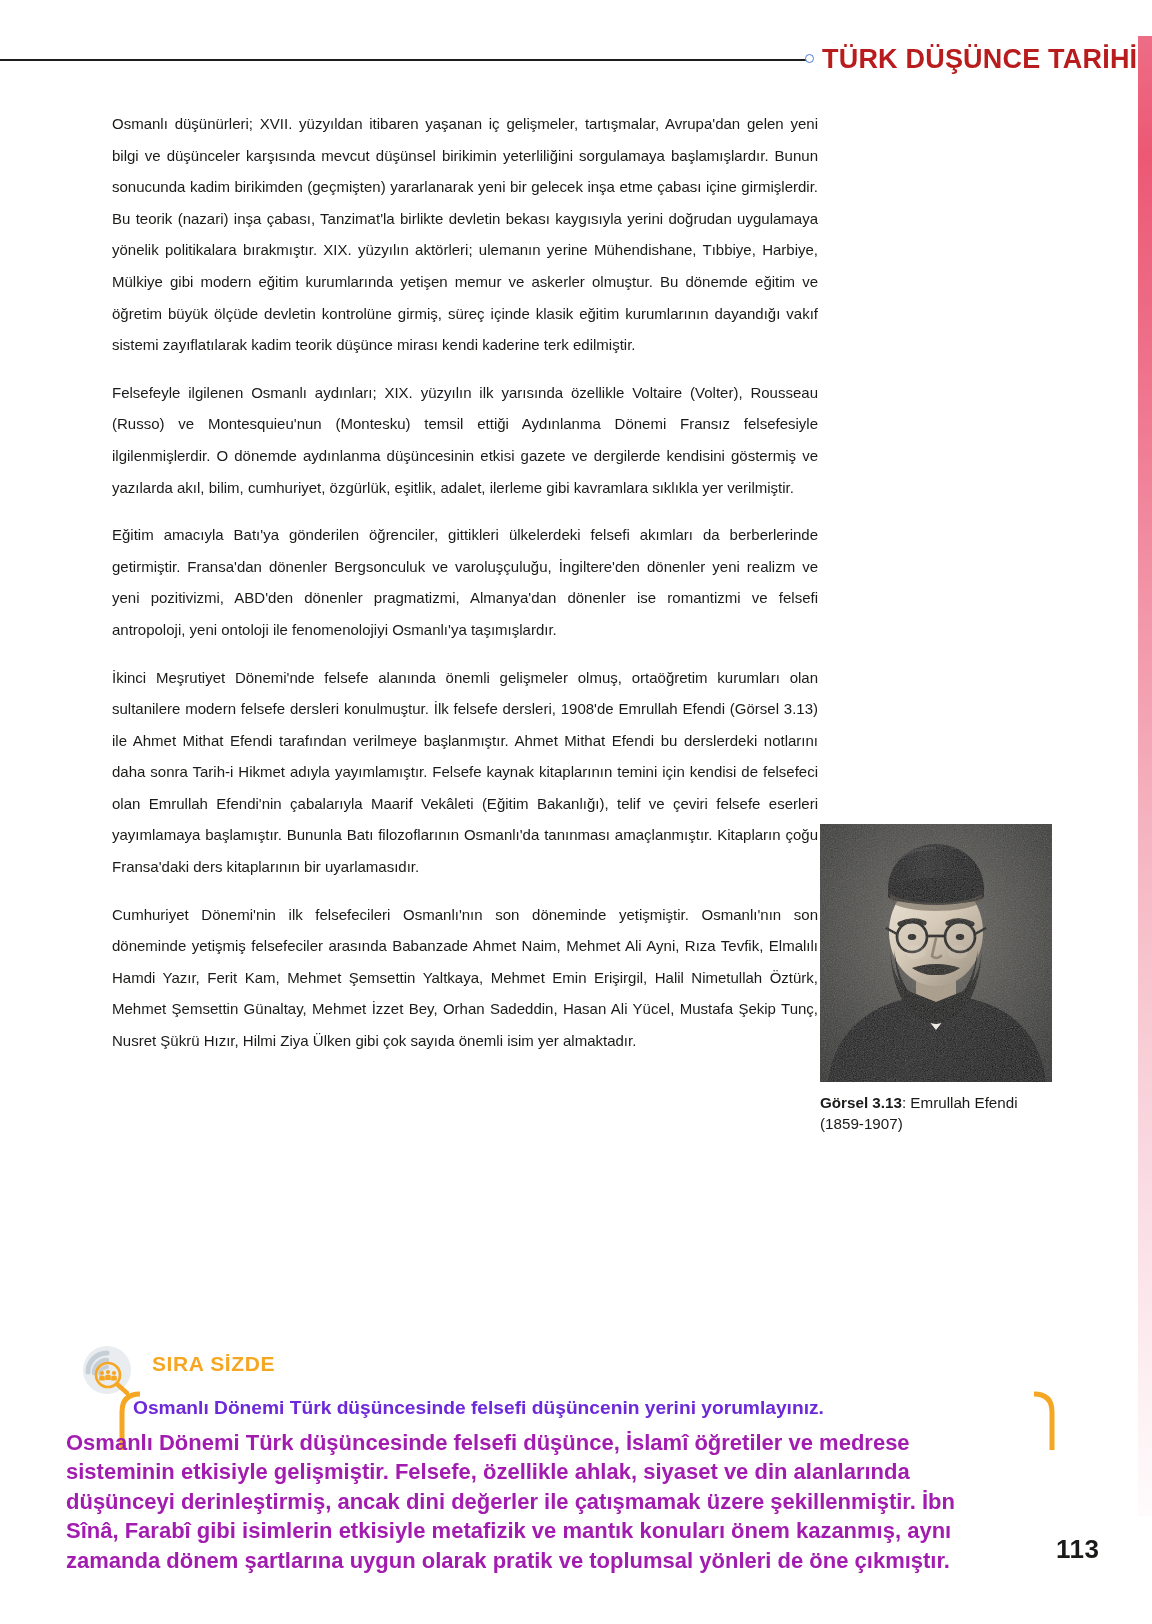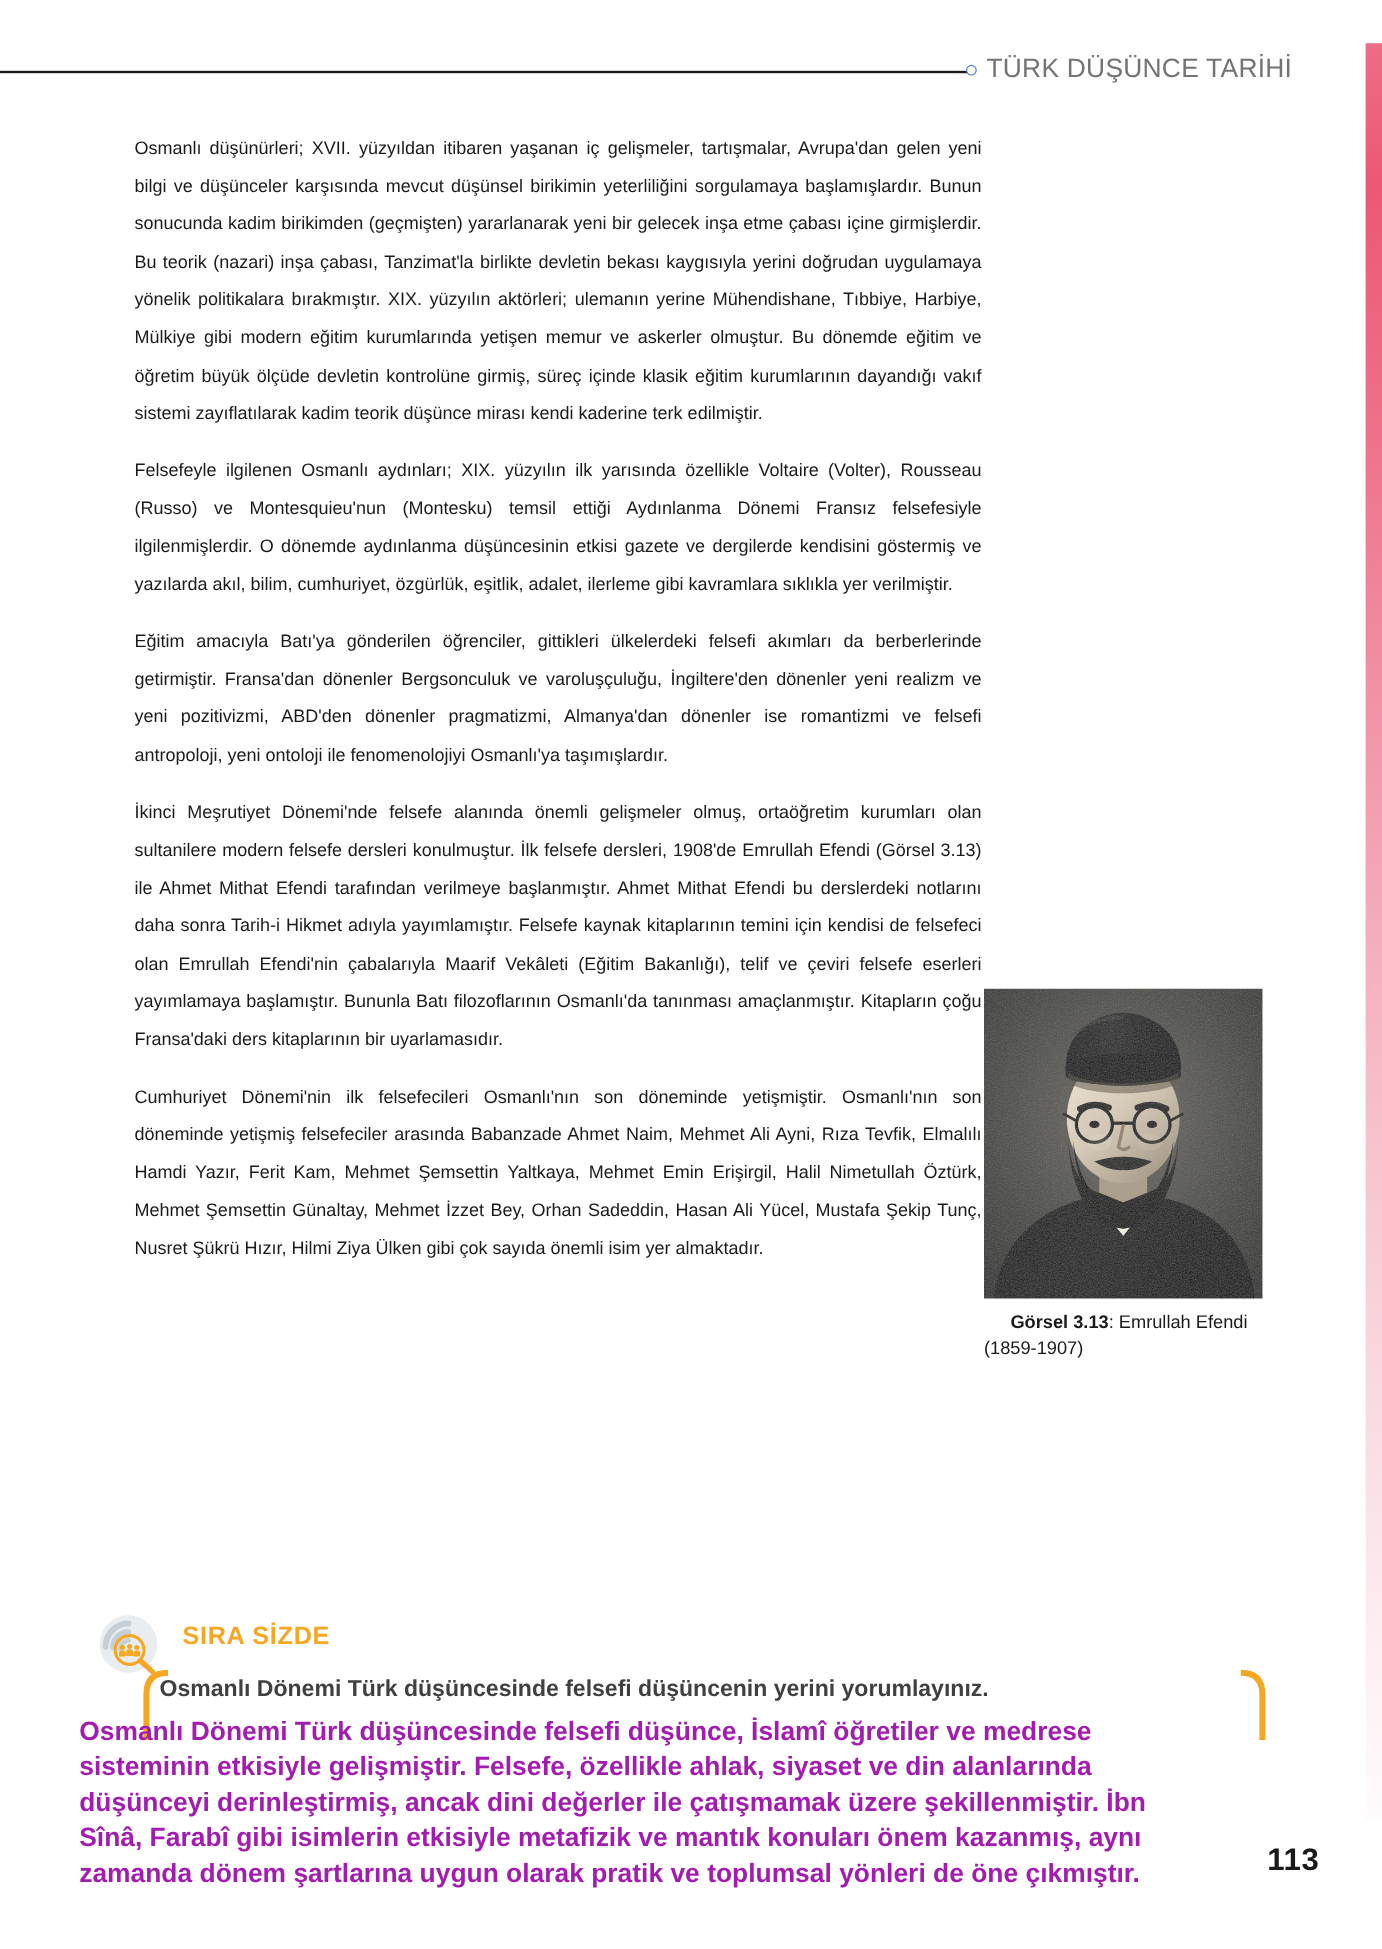--- a/index.html
+++ b/index.html
@@ -80,24 +80,24 @@
     height: 9px;
     border: 1.8px solid #4a7fd4;
     border-radius: 50%;
     background: #ffffff;
     box-sizing: border-box;
   }
   .header-title {
     position: absolute;
     top: 0px;
     left: 822px;
-    font-size: 22px;
-    font-weight: normal;
+    font-size: 27px;
+    font-weight: bold;
     letter-spacing: 0.2px;
-    color: #737373;
+    color: #b91c1c;
     white-space: nowrap;
   }
 
   
   .content {
     position: absolute;
     top: 108px;
     left: 112px;
     width: 706px;
   }
@@ -127,21 +127,21 @@
     overflow: hidden;
     background: #3a3a38;
   }
   .photo-canvas { display: block; width: 232px; height: 258px; }
   .figcaption {
     margin-top: 10px;
     font-size: 15.2px;
     line-height: 21px;
     color: #1a1a18;
   }
-  .figcaption b { font-weight: bold; margin-left: 22px; }
+  .figcaption b { font-weight: bold; }
 
   
   .sira-wrap {
     position: absolute;
     top: 1336px;
     left: 68px;
     width: 1000px;
     height: 120px;
   }
   .sira-icon {
@@ -170,21 +170,21 @@
   }
 
   .sira-question {
     position: absolute;
     left: 133px;
     top: 1394px;
     width: 860px;
     font-size: 19.2px;
     font-weight: bold;
     line-height: 27px;
-    color: #404040;
+    color: #6d28d9;
   }
 
   .answer {
     position: absolute;
     left: 66px;
     top: 1428px;
     width: 920px;
     font-size: 22px;
     font-weight: bold;
     line-height: 29.4px;

